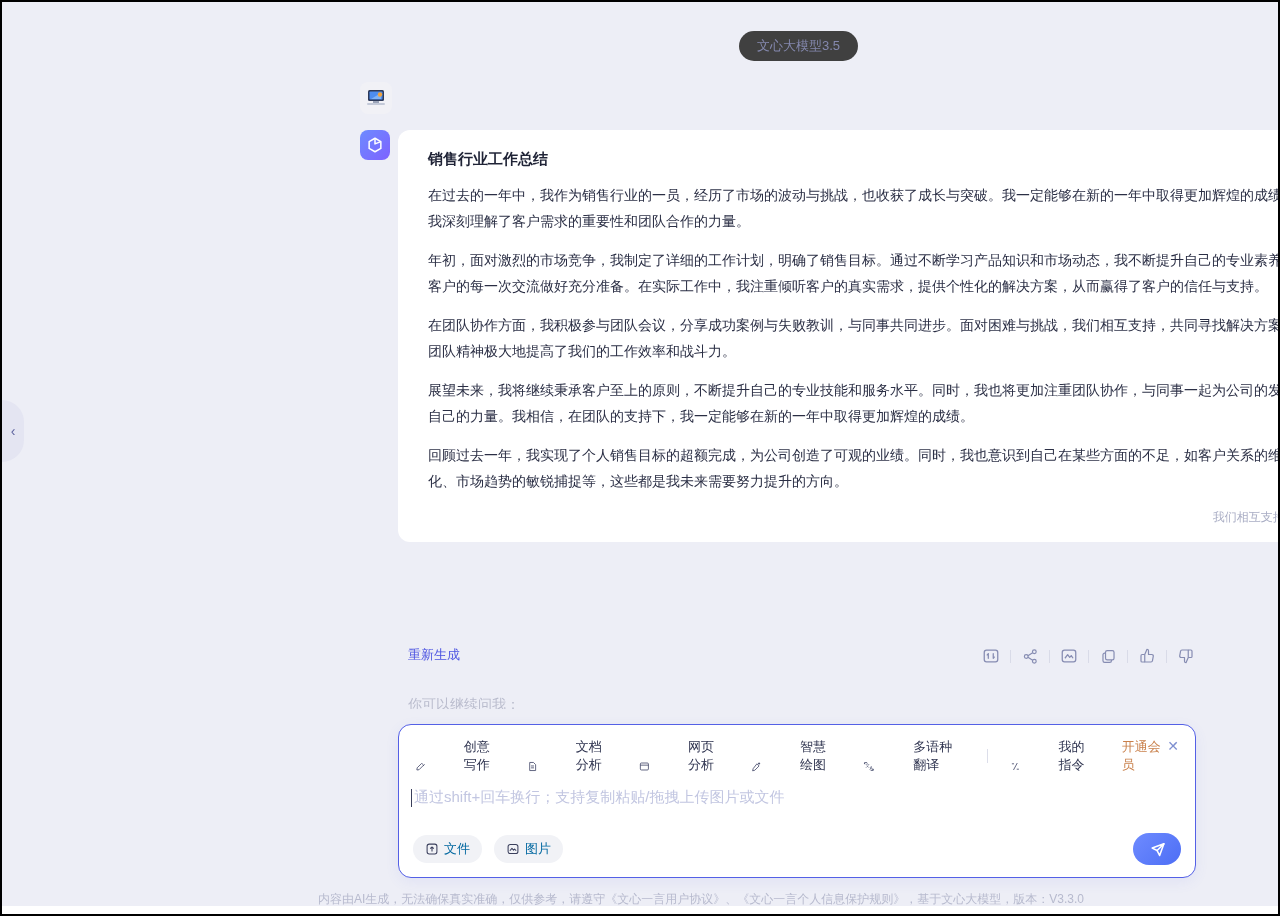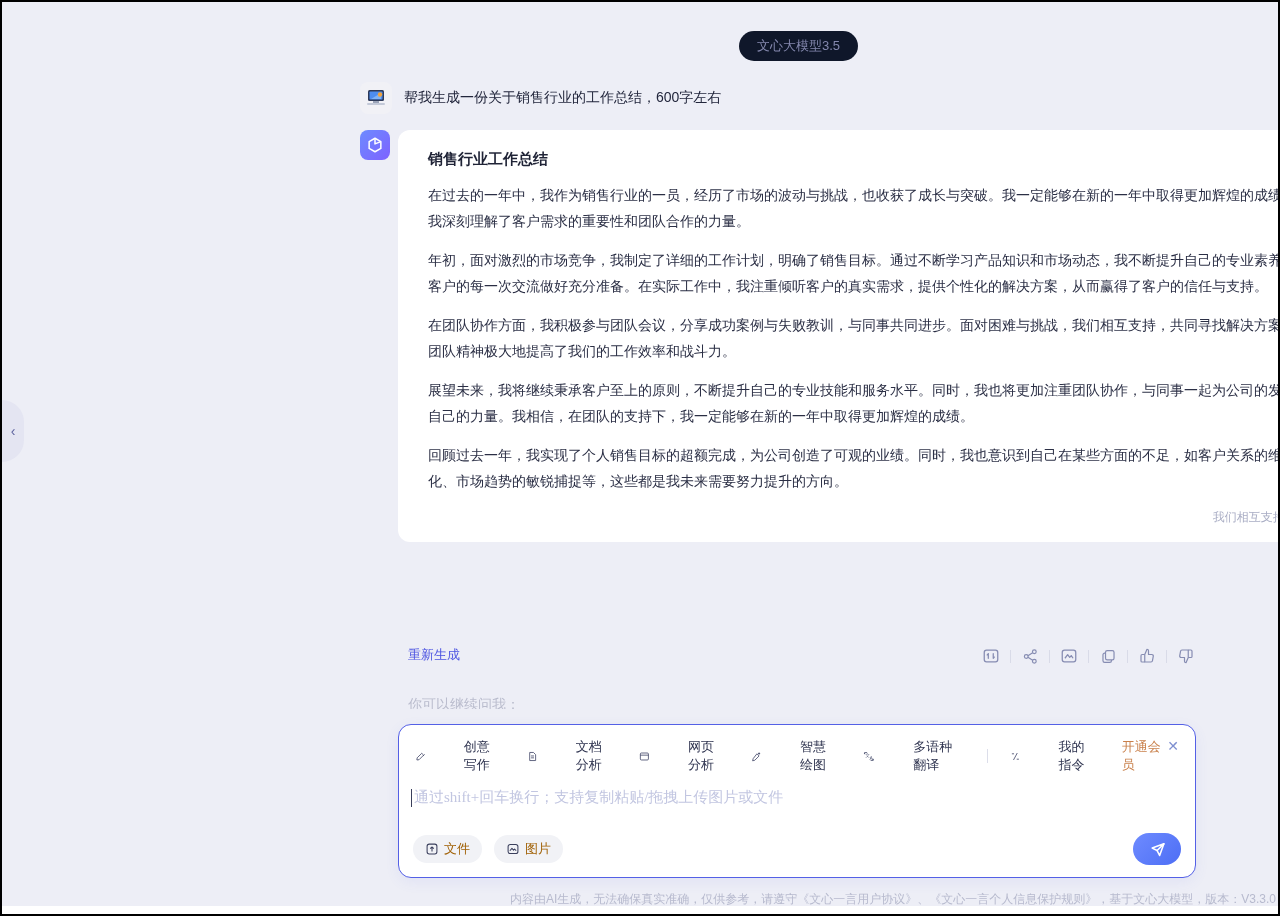--- a/index.html
+++ b/index.html
@@ -9,21 +9,21 @@
     background:#edeef6;
     border:2px solid #000;
     font-family:"Liberation Sans","DejaVu Sans",sans-serif;
     overflow:hidden;
     color:#262a3e;
   }
   
   .model-badge {
     position:absolute; left:737px; top:29px;
     height:30px; padding:0 18px; line-height:30px;
-    background:#0f172a; border-radius:16px;
+    background:#404040; border-radius:16px;
     font-size:13px; color:#8488ae; cursor:pointer;
   }
   
   .collapse-handle {
     position:absolute; left:0; top:398px; width:22px; height:62px;
     background:#e4e5f2; border-radius:0 22px 22px 0;
     display:flex; align-items:center; justify-content:center;
     color:#5d639e; font-size:14px; cursor:pointer;
   }
   
@@ -72,50 +72,50 @@
   
   .input-panel {
     position:absolute; left:396px; top:722px; width:798px; height:154px;
     background:#ffffff; border:1.5px solid #5460e6; border-radius:13px;
     box-shadow:0 4px 14px rgba(84,96,230,.08);
   }
   .tools-row {
     display:flex; align-items:center; padding:13px 16px 0 16px;
   }
   .tool-item {
-    display:flex; align-items:center; margin-right:26px; cursor:pointer;
+    display:flex; align-items:flex-end; margin-right:26px; cursor:pointer;
     font-size:13px; color:#2f3450;gap:32px;
   }
   .tool-item svg { margin-right:6px; }
   .tools-sep { width:1px; height:14px; background:#dcdeea; margin:0 22px 0 0; }
   .vip-area { margin-left:auto; display:flex; align-items:flex-start; }
   .vip-label { font-size:13px; color:#c9804b; cursor:pointer; }
   .vip-close { font-size:14px; color:#7e8fd0; margin-left:6px; cursor:pointer; }
   .input-area {
-    display:flex; align-items:flex-end; padding:14px 16px 0 12px; cursor:text;font-family:Liberation Serif, serif;
+    display:flex; align-items:flex-end; padding:14px 16px 0 12px; cursor:text;
   }
   .caret { display:inline-block; width:1px; height:18px; background:#3a3f5c; margin-right:2px; vertical-align:-3px; }
   .placeholder { font-size:15px; color:#c2c6e1; }
   .attach-row {
     position:absolute; left:14px; bottom:14px; display:flex; align-items:center;
   }
   .pill-btn {
     height:28px; display:flex; align-items:center; padding:0 12px;
     background:#f1f2f6; border-radius:14px; margin-right:12px; cursor:pointer;
-    font-size:13px; color:#a16207;
+    font-size:13px; color:#0369a1;
   }
   .pill-btn svg { margin-right:5px; }
   .send-btn {
     position:absolute; right:14px; bottom:12px; width:48px; height:32px;
     background:linear-gradient(135deg,#6e8bff,#4d6ef5); border-radius:16px;
     display:flex; align-items:center; justify-content:center; cursor:pointer;
   }
   
   .footer {
-    position:absolute; left:316px; top:889px; width:958px; text-align:right;
+    position:absolute; left:316px; top:889px; width:958px; text-align:left;
     font-size:12px; color:#b7bace;
   }
   .footer span { white-space:nowrap; }
   .bottom-strip {
     position:absolute; left:0; bottom:0; width:100%; height:8px; background:#ffffff;
   }
 </style>
 </head>
 <body>
 
@@ -129,21 +129,20 @@
   <div class="user-avatar">
     <svg width="22" height="20" viewBox="0 0 22 20">
       <rect x="3" y="2" width="16" height="11" rx="1.5" fill="#2e3a59"></rect>
       <rect x="4.5" y="3.5" width="13" height="8" rx="0.8" fill="#4d8df0"></rect>
       <path d="M6 11 L16 5 L16 11 Z" fill="#7fb2f7"></path>
       <circle cx="15" cy="6.5" r="2.2" fill="#f2a33c"></circle>
       <rect x="8" y="13" width="6" height="2" fill="#9aa3b8"></rect>
       <rect x="2" y="15" width="18" height="2" rx="1" fill="#c3c9d8"></rect>
     </svg>
   </div>
-  <div class="user-text">帮我生成一份关于销售行业的工作总结，600字左右</div>
 </div>
 
 <div class="ai-avatar">
   <svg width="18" height="18" viewBox="0 0 24 24">
     <path d="M12 3 L19.8 7.5 V16.5 L12 21 L4.2 16.5 V7.5 Z" fill="none" stroke="#ffffff" stroke-width="2" stroke-linejoin="round"></path>
     <path d="M12 3 V10.5 L19.8 7.5" fill="none" stroke="#ffffff" stroke-width="2" stroke-linejoin="round"></path>
   </svg>
 </div>
 
 <div class="answer-card">

